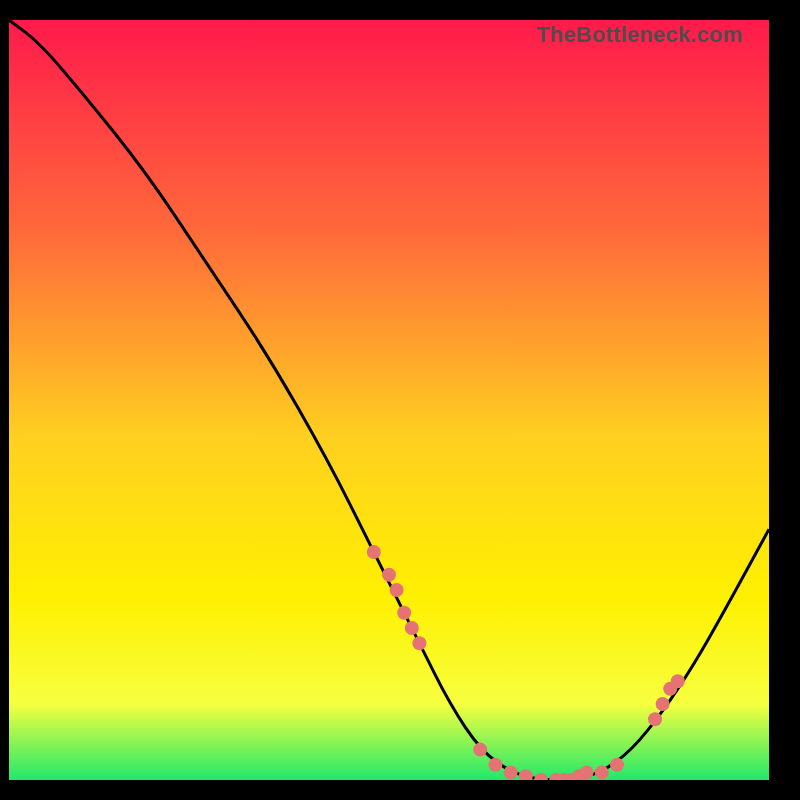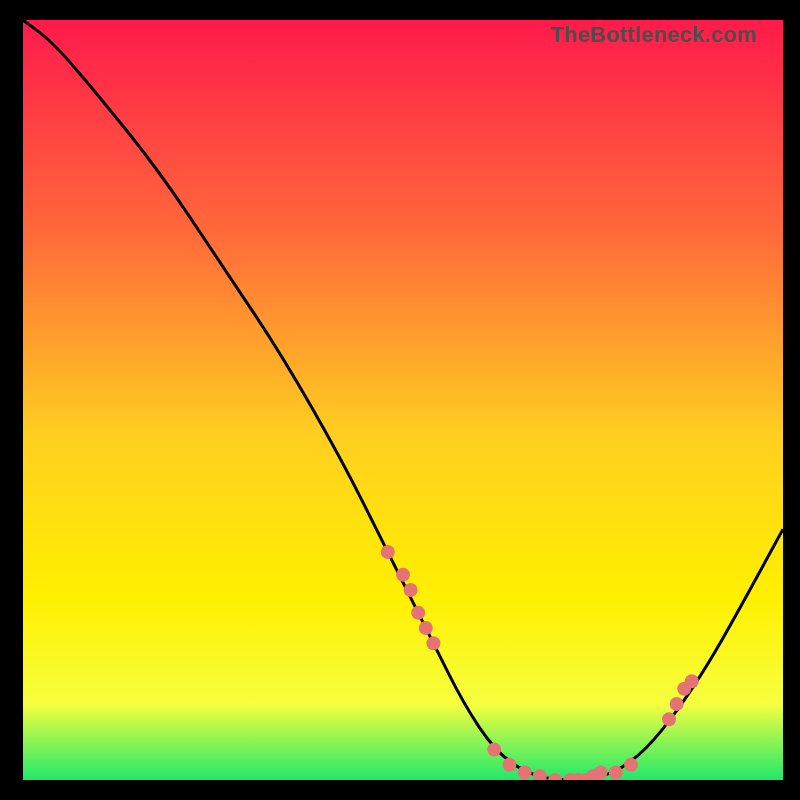--- a/index.html
+++ b/index.html
@@ -6,21 +6,21 @@
     margin: 0;
     padding: 0;
     width: 800px;
     height: 800px;
     background: #000;
     overflow: hidden;
     font-family: Arial, Helvetica, sans-serif;
   }
   .frame {
     position: absolute;
-    left: 23px;
+    left: 9px;
     top: 20px;
     width: 760px;
     height: 551px;
     background: #eab308;
   }
   .plot-wrap {
     position: absolute;
     left: 0;
     top: 0;
     width: 760px;

